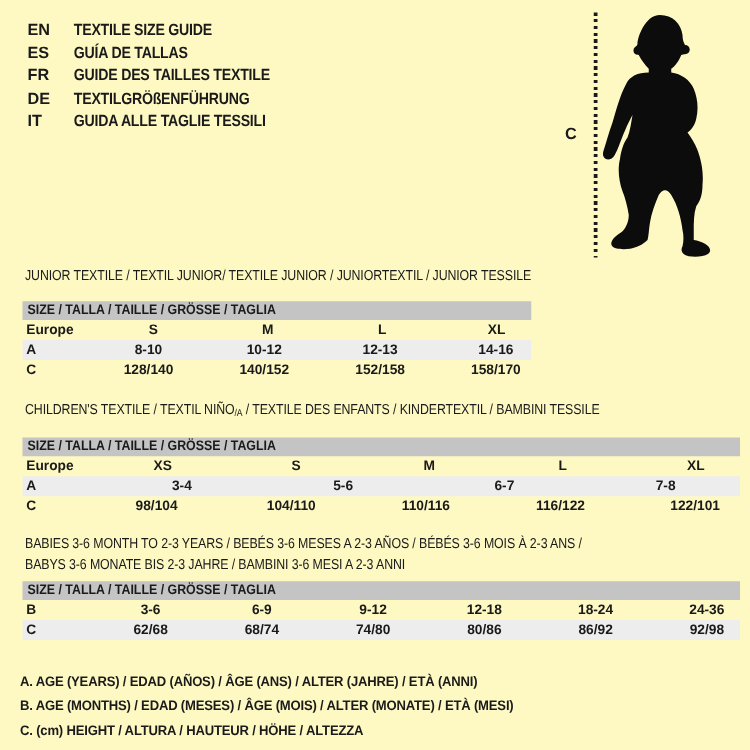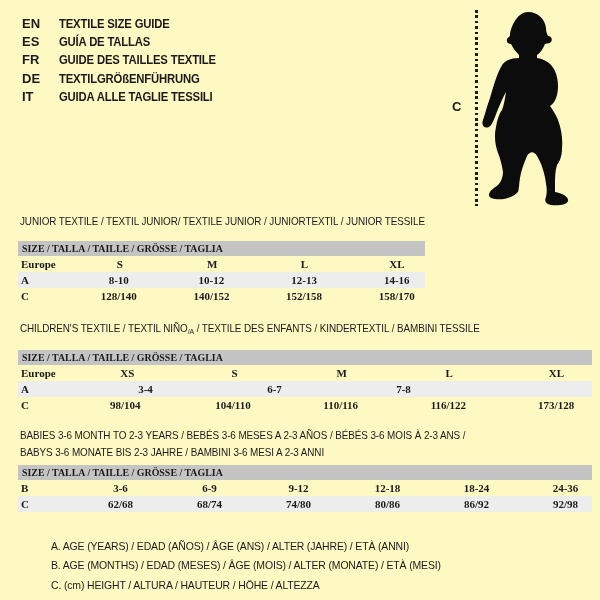--- a/index.html
+++ b/index.html
@@ -18,34 +18,34 @@
   .c-label{position:absolute;left:452px;top:99px;font-size:13px;font-weight:bold;}
   .baby{position:absolute;left:479px;top:8px;}
   
   .table-block{position:absolute;left:18px;}
   .tb1{top:213px;width:407px;}
   .tb2{top:320px;width:574px;}
   .tb3{top:427px;width:574px;}
   .tbl-title{position:absolute;left:2px;top:0;font-size:11.5px;font-weight:normal;}
   .title-line{transform:scaleX(0.86);transform-origin:0 50%;white-space:nowrap;line-height:16.5px;letter-spacing:-0.1px;}
   .sub{font-size:8px;vertical-align:-2px;}
-  .tbl{position:absolute;left:0;width:100%;font-family:Liberation Serif, serif;}
+  .tbl{position:absolute;left:0;width:100%;}
   .tb1 .tbl{top:28px;} .tb2 .tbl{top:30px;} .tb3 .tbl{top:38px;}
   .size-bar{height:15px;background:var(--bar,#c4c4c4);font-size:11px;font-weight:bold;line-height:15.5px;padding-left:4px;box-sizing:border-box;}
   .size-bar span{display:inline-block;transform:scaleX(0.9);transform-origin:0 50%;white-space:nowrap;}
   .row{display:flex;height:16px;font-size:11px;font-weight:bold;line-height:16.5px;gap:36px;}
   .row.shaded{background:var(--shade,#ededed);}
   .lbl{padding-left:3px;box-sizing:border-box;text-align:left;}
   .cell{text-align:center;}
   .tb1 .lbl{width:55px;} .tb1 .cell{width:88px;}
   .tb2 .lbl{width:45px;} .tb2 .cell{width:93px;}
   .tb3 .lbl{width:56px;} .tb3 .cell{width:76px;}
   
   .footnotes{position:absolute;left:16px;top:537px;}
-  .footnote{font-size:11px;font-weight:normal;height:19.3px;line-height:19.3px;margin-left:35px;}
+  .footnote{font-size:11px;font-weight:bold;height:19.3px;line-height:19.3px;}
   .footnote span{display:inline-block;transform:scaleX(0.95);transform-origin:0 50%;white-space:nowrap;letter-spacing:-0.15px;}
 </style>
 </head>
 <body>
 
 <div class="canvas" style="background: #fef9c3; color: rgb(26, 26, 26); padding-left: 15px; --bar: #c4c4c4; --shade: #ededed;">
 
   <div class="lang-block">
       <div class="lang-row">
         <span class="lang-code">EN</span>
@@ -127,30 +127,31 @@
             <span class="lbl">Europe</span>
             <span class="cell">XS</span>
             <span class="cell">S</span>
             <span class="cell">M</span>
             <span class="cell">L</span>
             <span class="cell">XL</span>
           </div>
           <div class="row shaded">
             <span class="lbl">A</span>
             <span class="cell">3-4</span>
+            <span class="cell">5-6</span>
             <span class="cell">6-7</span>
             <span class="cell">7-8</span>
           </div>
           <div class="row">
             <span class="lbl">C</span>
             <span class="cell">98/104</span>
             <span class="cell">104/110</span>
             <span class="cell">110/116</span>
             <span class="cell">116/122</span>
-            <span class="cell">173/128</span>
+            <span class="cell">122/101</span>
           </div>
         </div>
     </div>
   </div>
 
   <div class="table-block tb3">
     <div class="tbl-title">
         <div class="title-line"><span>BABIES 3-6 MONTH TO 2-3 YEARS / BEBÉS 3-6 MESES A 2-3 AÑOS / BÉBÉS 3-6 MOIS À 2-3 ANS /</span></div>
         <div class="title-line"><span>BABYS 3-6 MONATE BIS 2-3 JAHRE / BAMBINI 3-6 MESI A 2-3 ANNI</span></div>
       </div>

